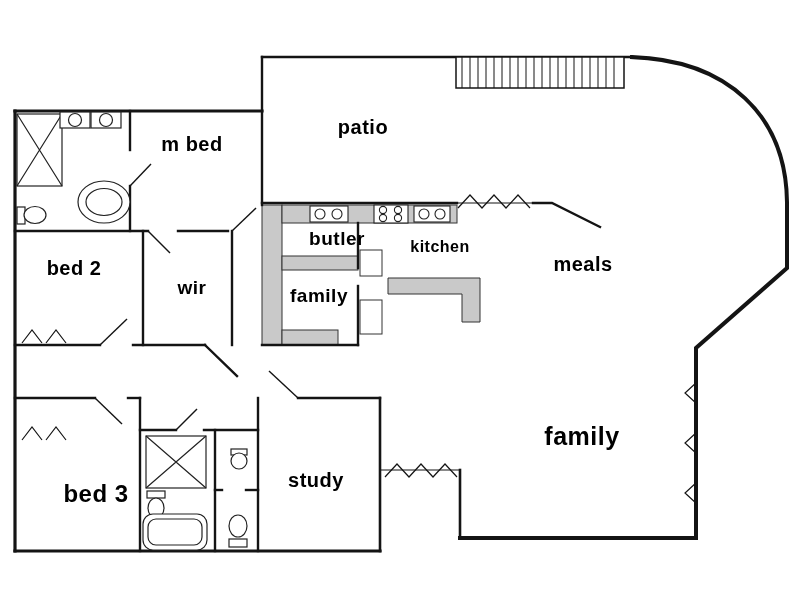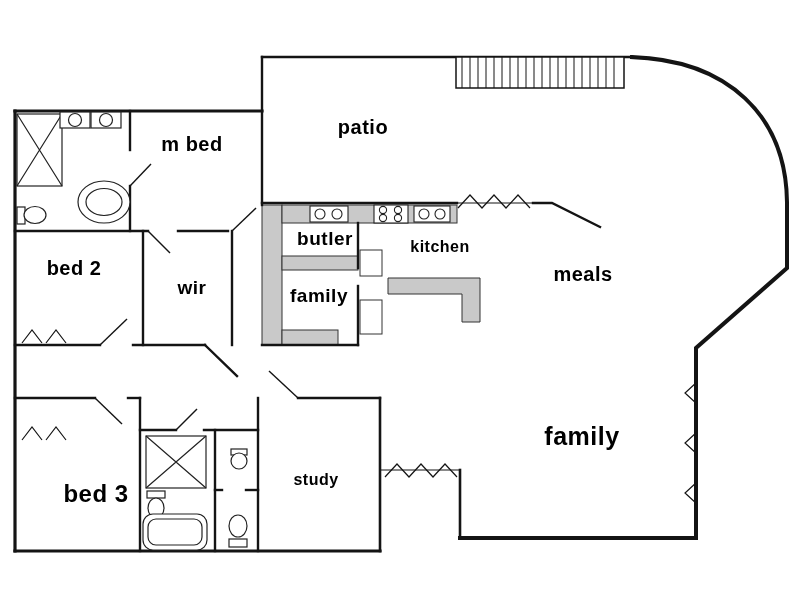--- a/index.html
+++ b/index.html
@@ -160,23 +160,23 @@
       <g>
         <ellipse cx="238" cy="526" rx="9" ry="11"></ellipse>
         <rect x="229" y="539" width="18" height="8"></rect>
       </g>
     </g>
 
   </svg>
 
   <div class="room-label" style="left:363px;top:127px;font-size:20px">patio</div>
   <div class="room-label" style="left:192px;top:144px;font-size:20px">m bed</div>
-  <div class="room-label" style="left:325px;top:239px">butler</div>
+  <div class="room-label" style="left:337px;top:239px">butler</div>
   <div class="room-label" style="left:440px;top:247px;font-size:16px">kitchen</div>
-  <div class="room-label" style="left:583px;top:274px;font-size:20px">meals</div>
+  <div class="room-label" style="left:583px;top:264px;font-size:20px">meals</div>
   <div class="room-label" style="left:74px;top:268px;font-size:20px">bed 2</div>
   <div class="room-label" style="left:192px;top:288px">wir</div>
   <div class="room-label" style="left:319px;top:296px">family</div>
   <div class="room-label" style="left:96px;top:494px;font-size:24px">bed 3</div>
-  <div class="room-label" style="left:316px;top:480px;font-size:16px">study</div>
+  <div class="room-label" style="left:316px;top:480px;font-size:20px">study</div>
   <div class="room-label" style="left:582px;top:436px;font-size:25px">family</div>
 
 </div>
 
 </body></html>

